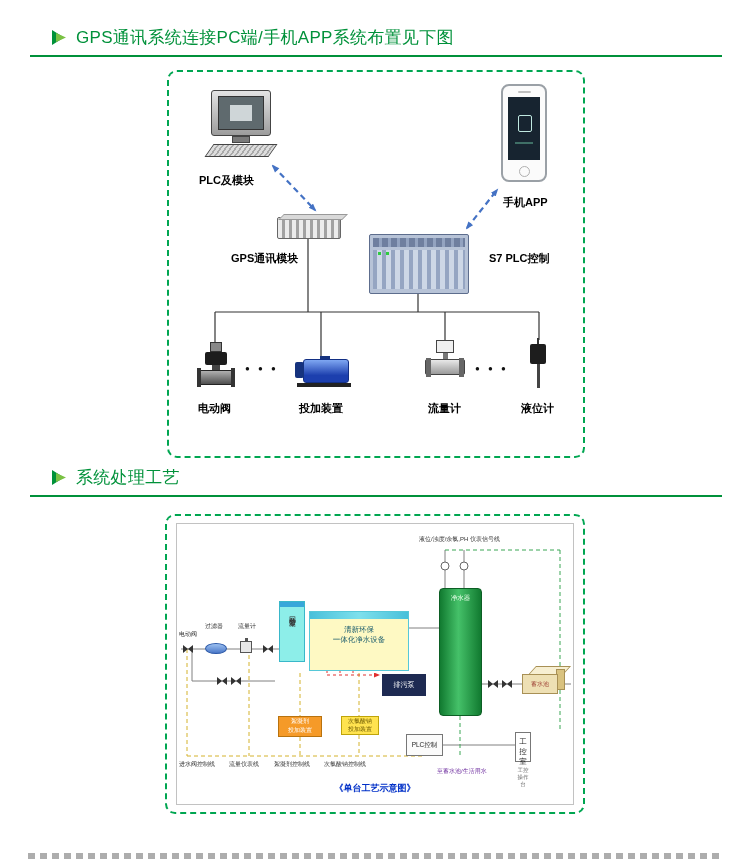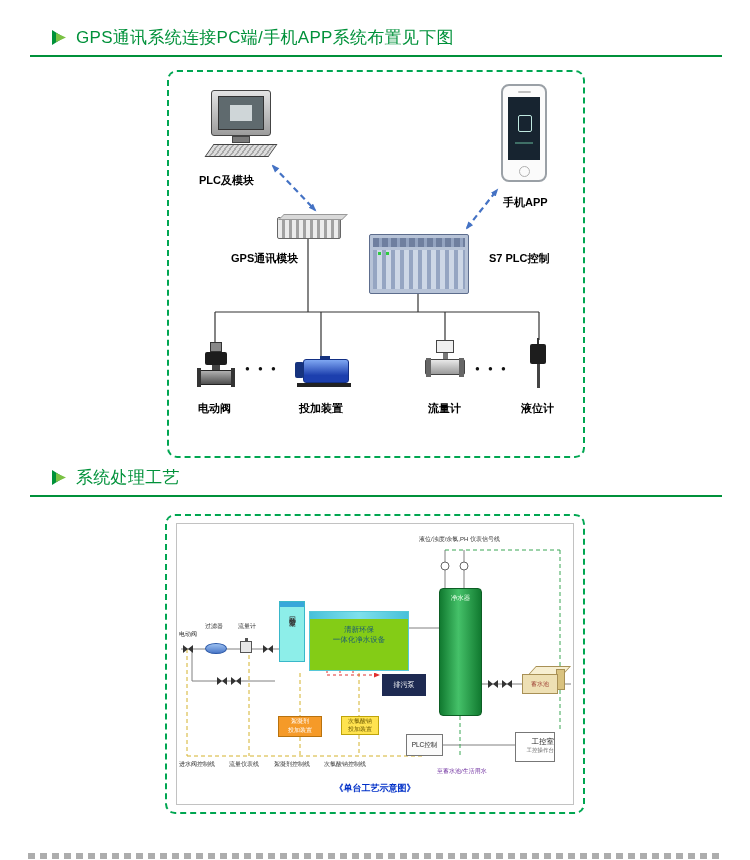--- a/index.html
+++ b/index.html
@@ -70,40 +70,40 @@
   .l-head{width:16px;height:20px;background:#1d1d1d;border-radius:2px;margin:0 auto}
   .l-stem{width:3px;height:24px;background:#444;margin:0 auto}
 
   
   .panel{position:absolute;left:9px;top:7px;width:396px;height:280px;background:#fff;border:1px solid #c2c2c2}
   .t6{position:absolute;font-size:6px;color:#333;white-space:nowrap;line-height:1.1}
 
   .grid-block{position:absolute;left:102px;top:77px;width:26px;height:61px;background:#8deee9;border:1px solid #39b7c9;box-shadow:inset 0 5px 0 #37a7da;display:flex;justify-content:center;box-sizing:border-box}
   .grid-block span{writing-mode:vertical-rl;font-size:7px;color:#333;margin-top:9px;letter-spacing:1px}
 
-  .equip-block{position:absolute;left:132px;top:87px;width:100px;height:60px;background:#84cc16;border:1px solid #56c8d8;box-sizing:border-box}
+  .equip-block{position:absolute;left:132px;top:87px;width:100px;height:60px;background:#fef9c3;border:1px solid #56c8d8;box-sizing:border-box}
   .equip-top{height:7px;background:linear-gradient(90deg,#48c0da,#7ee0ec 50%,#48c0da)}
   .equip-t1,.equip-t2{text-align:center;font-size:7.5px;color:#20606f;line-height:1.3}
   .equip-t1{margin-top:6px}
 
   .tank{position:absolute;left:262px;top:64px;width:43px;height:128px;background:linear-gradient(90deg,#117a30,#45c169 45%,#117a30);border:1px solid #0c5e24;border-radius:4px;box-sizing:border-box}
   .tank-label{margin-top:5px;text-align:center;font-size:6.5px;color:#eaffea}
 
   .dpump{position:absolute;left:205px;top:150px;width:44px;height:22px;background:#1e2a52;color:#fff;display:flex;align-items:center;justify-content:center;font-size:7px}
 
   .dos1{position:absolute;left:101px;top:192px;width:44px;height:21px;background:#f59a28;border:1px solid #b8720e;color:#fff;text-align:center;font-size:6px;line-height:1.55;box-sizing:border-box}
   .dos2{position:absolute;left:164px;top:192px;width:38px;height:19px;background:#ffe34f;border:1px solid #bfa40a;color:#6b5800;text-align:center;font-size:6px;line-height:1.4;box-sizing:border-box}
 
   .sto{position:absolute;left:345px;top:142px;width:42px;height:28px}
   .sto-top{position:absolute;left:5px;top:0;width:33px;height:8px;background:#f7efd2;border:1px solid #a89055;transform:skewX(-42deg);transform-origin:0 100%}
   .sto-side{position:absolute;left:34px;top:3px;width:7px;height:19px;background:#d9c27f;border:1px solid #a89055}
   .sto-front{position:absolute;left:0;top:8px;width:34px;height:18px;background:#eee0b4;border:1px solid #a89055;display:flex;align-items:center;justify-content:center;font-size:6px;color:#a04438}
 
   .plcbox{position:absolute;left:229px;top:210px;width:37px;height:22px;background:#fbfbfb;border:1px solid #777;display:flex;align-items:center;justify-content:center;font-size:6.5px;color:#222;box-sizing:border-box}
-  .croom{position:absolute;left:338px;top:208px;width:40px;height:30px;background:#fff;border:1px solid #777;text-align:right;box-sizing:border-box}
+  .croom{position:absolute;left:338px;top:208px;width:16px;height:30px;background:#fff;border:1px solid #777;text-align:center;box-sizing:border-box}
   .croom-main{font-size:7.5px;margin-top:4px;color:#222}
   .croom-sub{font-size:5.5px;color:#666}
 
   .bowtie{position:absolute;width:10px;height:8px}
   .bowtie::before{content:"";position:absolute;left:0;top:0;border-style:solid;border-width:4px 0 4px 5px;border-color:transparent transparent transparent #333}
   .bowtie::after{content:"";position:absolute;right:0;top:0;border-style:solid;border-width:4px 5px 4px 0;border-color:transparent #333 transparent transparent}
 
   .pfilter{position:absolute;left:28px;top:119px;width:22px;height:11px;background:linear-gradient(#9cc0f0,#4a78c8);border:1px solid #2a58a8;border-radius:50%;box-sizing:border-box}
   .pfm{position:absolute;left:63px;top:117px;width:12px;height:12px;background:#e8e8e8;border:1px solid #555;box-sizing:border-box}
   .pfm::before{content:"";position:absolute;left:4px;top:-4px;width:3px;height:4px;background:#555}

